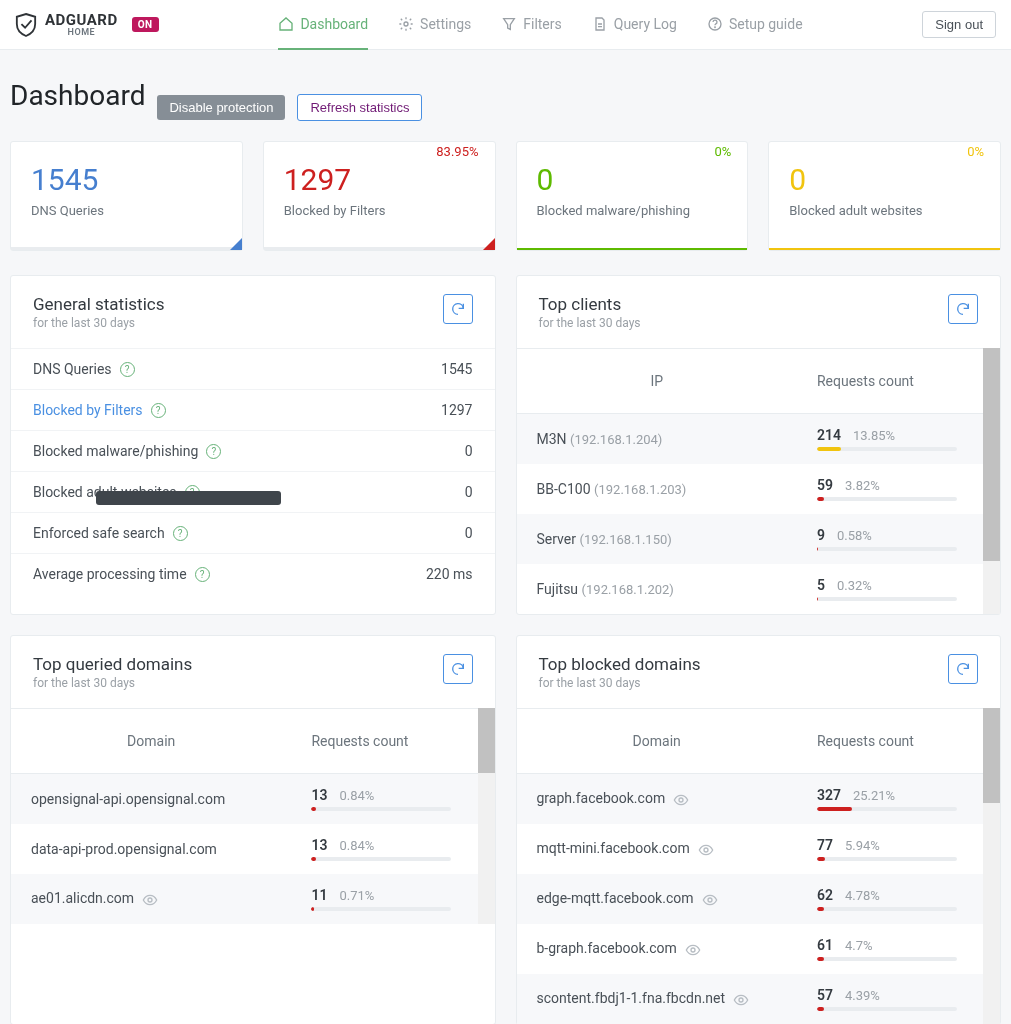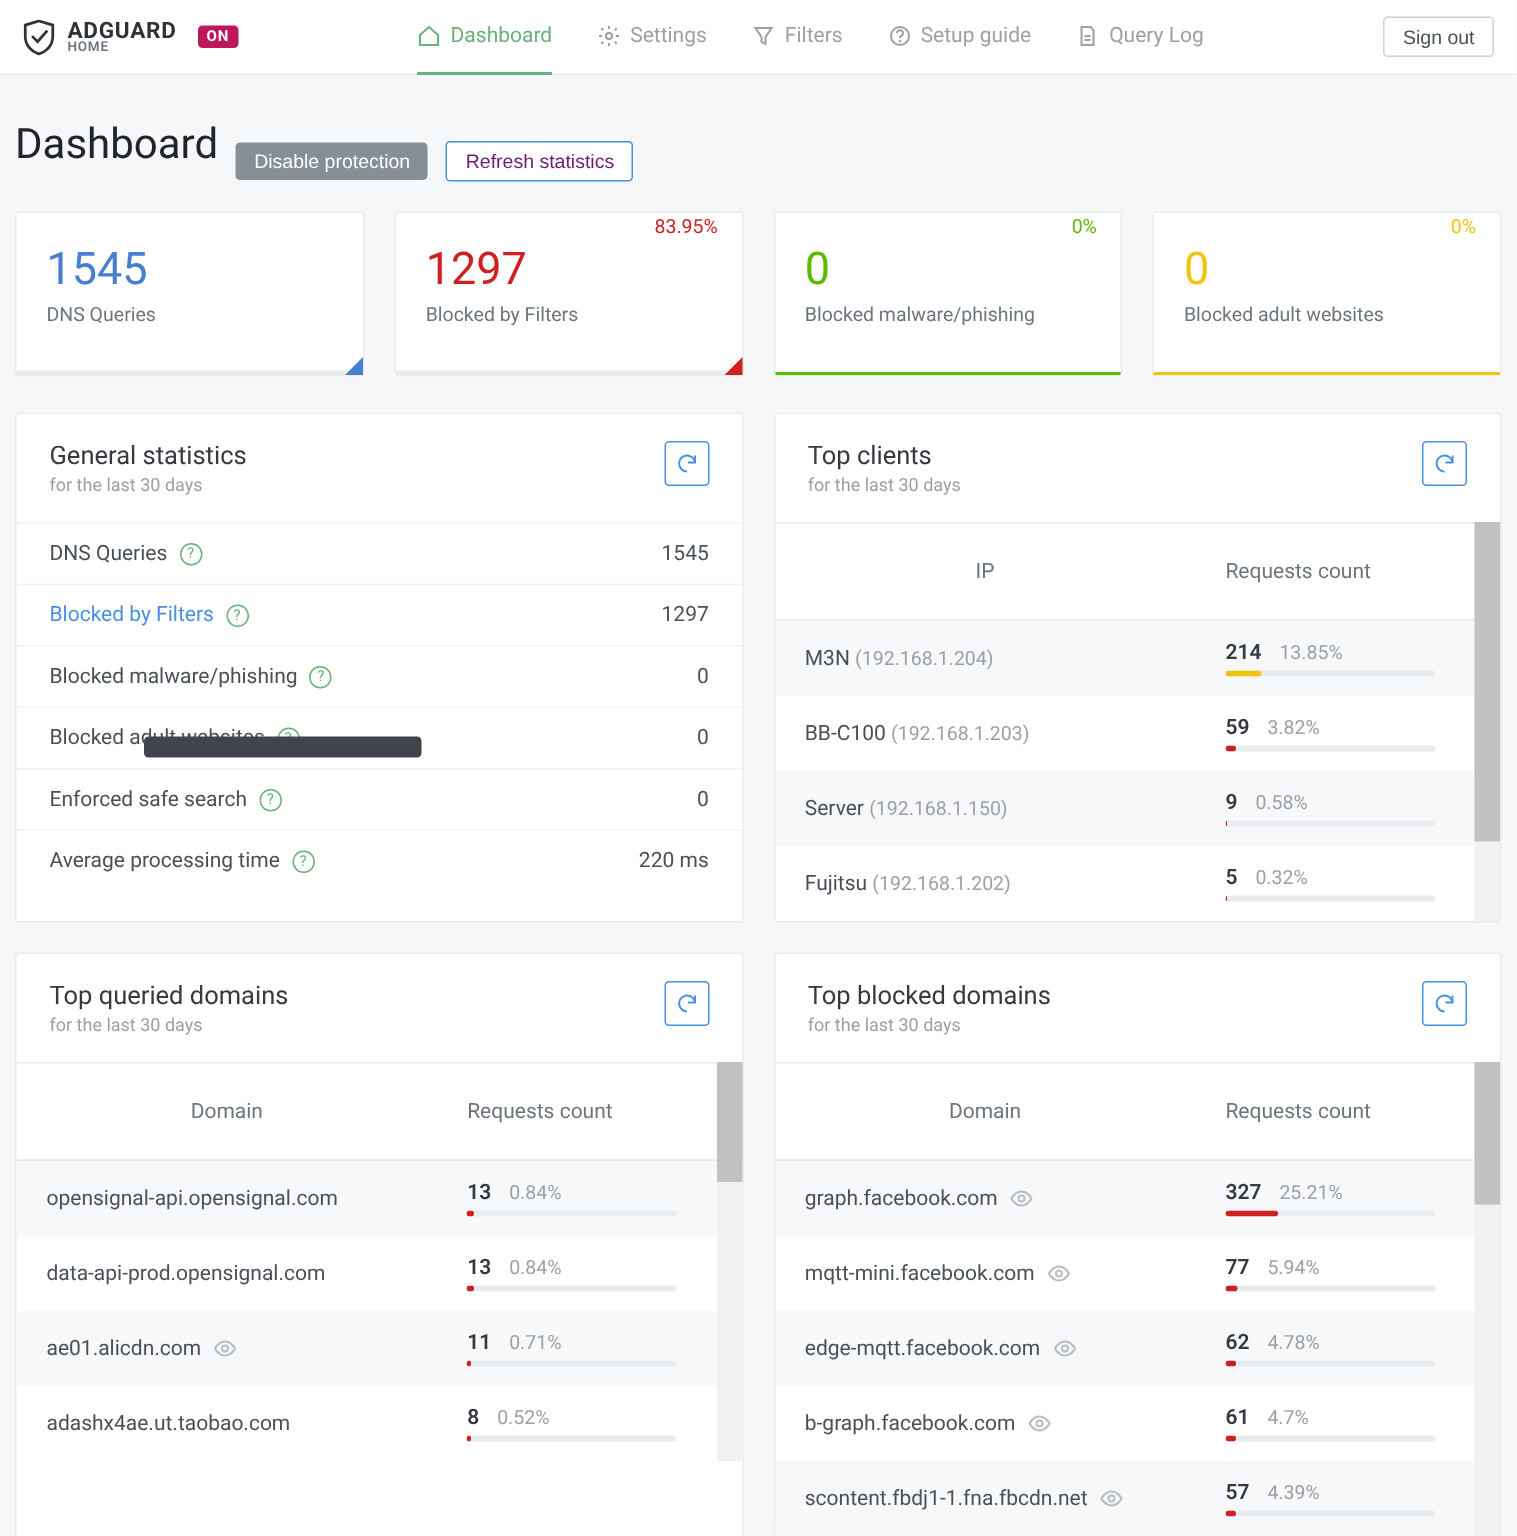--- a/index.html
+++ b/index.html
@@ -2,21 +2,21 @@
 <html><head>
 <meta charset="utf-8">
 <style>
   * { box-sizing: border-box; margin: 0; padding: 0; }
   body { font-family: -apple-system, BlinkMacSystemFont, "Segoe UI", Roboto, sans-serif; background: #f6f7f9; color: #495057; font-size: 14px; }
 
   
   .header { background: #fff; border-bottom: 1px solid #e8ecef; height: 50px; display: flex; align-items: center; padding: 0 15px; gap: 24px; }
   .logo { display: flex; align-items: center; gap: 8px; font-weight: 700; font-size: 15px; letter-spacing: .5px; color: #2f3337; }
   .logo .shield { width: 22px; height: 24px; }
-  .logo .sub { font-size: 9px; font-weight: 600; letter-spacing: .5px; color: #6c757d; display: block; line-height: 1; }
+  .logo .sub { font-size: 9px; font-weight: 600; letter-spacing: .5px; color: #6c757d; display: block; line-height: 1; text-align: center; }
   .logo .main { line-height: 1; }
   .badge-on { background: #be185d; color: #fff; font-size: 10px; font-weight: 700; padding: 2px 6px; border-radius: 3px; margin-left: 6px; }
   .nav { flex: 1; display: flex; justify-content: center; gap: 30px; }
   .nav-item { display: flex; align-items: center; gap: 6px; color: #9aa0a6; font-size: 14px; height: 50px; border-bottom: 2px solid transparent; cursor: pointer; }
   .nav-item.active { color: #67b279; border-bottom-color: #67b279; }
   .nav-item svg { width: 16px; height: 16px; }
   .sign-out { border: 1px solid #ced4da; background: #fff; padding: 5px 12px; border-radius: 3px; font-size: 13px; color: #495057; cursor: pointer; }
 
   
   .page { padding: 20px 10px 0; max-width: 1011px; margin: 0 auto; }
@@ -105,32 +105,32 @@
       <span>Settings</span>
     </div>
     <div class="nav-item">
       <svg viewBox="0 0 24 24" fill="none" stroke="currentColor" stroke-width="2">
           <path d="M4 4h16L14 13v7l-4-2v-5L4 4z"></path>
         </svg>
       <span>Filters</span>
     </div>
     <div class="nav-item">
       <svg viewBox="0 0 24 24" fill="none" stroke="currentColor" stroke-width="2">
+          <path d="M6 3h9l3 3v15H6z"></path>
+          <path d="M9 12h6M9 16h6"></path>
+        </svg>
+      <span>Query Log</span>
+    </div>
+    <div class="nav-item">
+      <svg viewBox="0 0 24 24" fill="none" stroke="currentColor" stroke-width="2">
           <circle cx="12" cy="12" r="9"></circle>
           <path d="M9 9a3 3 0 1 1 4 3c-1 .5-1 1-1 2"></path>
           <circle cx="12" cy="17" r=".5" fill="currentColor"></circle>
         </svg>
       <span>Setup guide</span>
-    </div>
-    <div class="nav-item">
-      <svg viewBox="0 0 24 24" fill="none" stroke="currentColor" stroke-width="2">
-          <path d="M6 3h9l3 3v15H6z"></path>
-          <path d="M9 12h6M9 16h6"></path>
-        </svg>
-      <span>Query Log</span>
     </div>
   </div>
   <button class="sign-out">Sign out</button>
 </div>
 
 <div class="page">
   <div class="title-row">
     <h1>Dashboard</h1>
     <button class="btn btn-gray">Disable protection</button>
     <button class="btn btn-outline-blue">Refresh statistics</button>
@@ -363,32 +363,20 @@
     <td class="count-cell">
                   <div class="count-row">
                     <span class="n">11</span>
                     <span class="p">0.71%</span>
                   </div>
                   <div class="pbar">
                     <div class="fill" style="width:2%;background:#cd201f"></div>
                   </div>
                 </td>
               </tr>
-              <tr>
-                <td><span>adashx4ae.ut.taobao.com</span></td>
-    <td class="count-cell">
-                  <div class="count-row">
-                    <span class="n">8</span>
-                    <span class="p">0.52%</span>
-                  </div>
-                  <div class="pbar">
-                    <div class="fill" style="width:2%;background:#cd201f"></div>
-                  </div>
-                </td>
-              </tr>
             </tbody>
         </table>
         <div class="dt-scroll">
             <div class="dt-thumb" style="height:30%"></div>
           </div>
       </div>
     </div>
 
     <div class="panel">
       <div class="panel-head">

